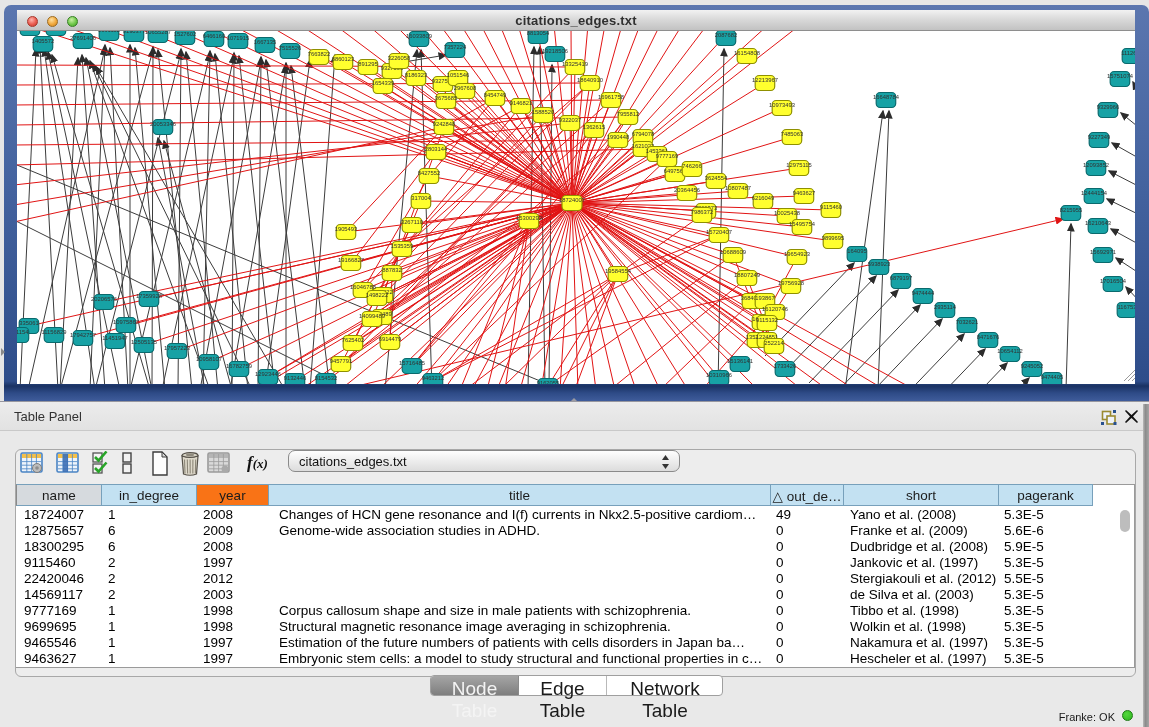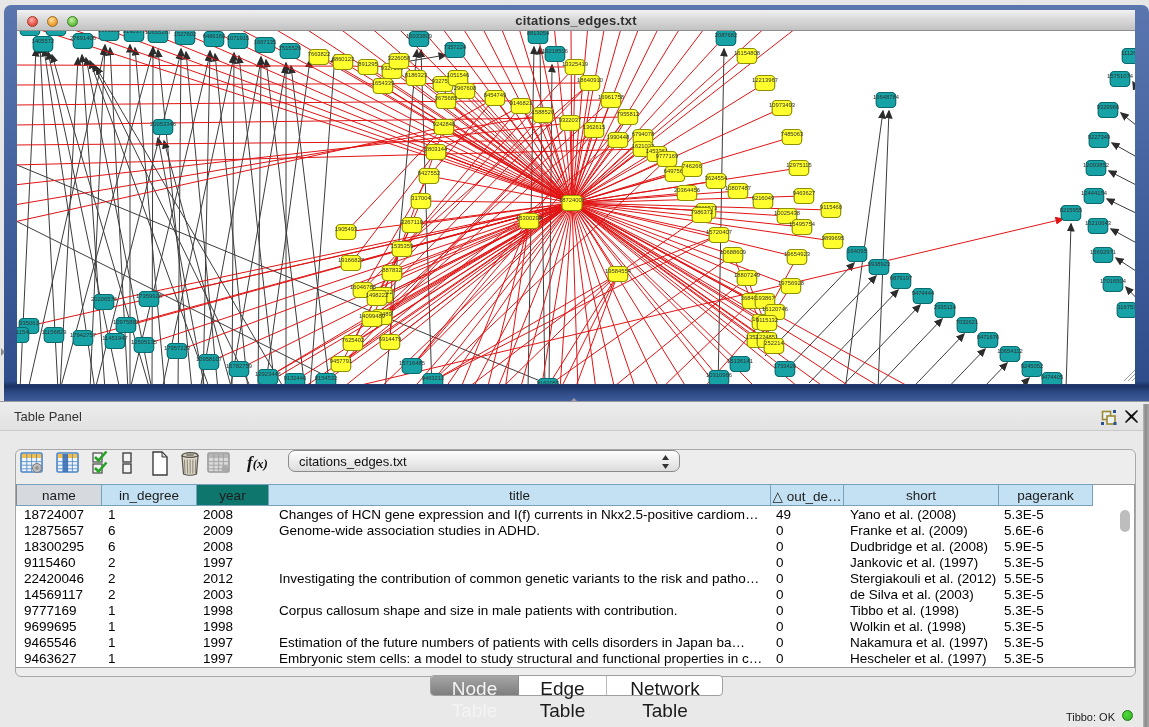--- a/index.html
+++ b/index.html
@@ -696,30 +696,30 @@
 <div style="position:absolute;left:247px;top:453px;font-family:'Liberation Serif',serif;font-style:italic;font-weight:bold;font-size:17px;color:#111">f<span style="font-size:13px">(x)</span></div>
 <div id="dd">citations_edges.txt
   <svg width="11" height="16" viewBox="0 0 11 16">
       <path d="M5.5 1 L9 6 H2 z" fill="#333"></path>
       <path d="M5.5 15 L9 10 H2 z" fill="#333"></path>
     </svg>
 </div>
 <div id="tbl"></div>
 <div class="hc" style="left:16px;width:86px;background:#d6dade;border-left:1px solid #8a8a8a;">name</div>
 <div class="hc" style="left:102px;width:95px;background:#c3e1f2;">in_degree</div>
-<div class="hc" style="left:197px;width:72px;background:#0f766e;">year</div>
+<div class="hc" style="left:197px;width:72px;background:#f97316;">year</div>
 <div class="hc" style="left:269px;width:502px;background:#c3e1f2;">title</div>
 <div class="hc" style="left:771px;width:73px;background:#c3e1f2;">△ out_de…</div>
 <div class="hc" style="left:844px;width:155px;background:#c3e1f2;">short</div>
 <div class="hc" style="left:999px;width:94px;background:#c3e1f2;">pagerank</div>
 <div class="trow" style="top:507px">
     <span style="left:8px">18724007</span>
     <span style="left:92px">1</span>
     <span style="left:187px">2008</span>
-    <span style="left:263px;width:492px;overflow:hidden">Changes of HCN gene expression and I(f) currents in Nkx2.5-positive cardiom…</span>
+    <span style="left:263px;width:492px;overflow:hidden">Changes of HCN gene resonance and I(f) currents in Nkx2.5-positive cardiom…</span>
     <span style="left:760px">49</span>
     <span style="left:834px;width:150px;overflow:hidden">Yano et al. (2008)</span>
     <span style="left:988px">5.3E-5</span>
   </div>
 <div class="trow" style="top:523px">
     <span style="left:8px">12875657</span>
     <span style="left:92px">6</span>
     <span style="left:187px">2009</span>
     <span style="left:263px;width:492px;overflow:hidden">Genome-wide association studies in ADHD.</span>
     <span style="left:760px">0</span>
@@ -739,46 +739,46 @@
     <span style="left:92px">2</span>
     <span style="left:187px">1997</span>
     <span style="left:760px">0</span>
     <span style="left:834px;width:150px;overflow:hidden">Jankovic et al. (1997)</span>
     <span style="left:988px">5.3E-5</span>
   </div>
 <div class="trow" style="top:571px">
     <span style="left:8px">22420046</span>
     <span style="left:92px">2</span>
     <span style="left:187px">2012</span>
-    <span style="left:263px;width:492px;overflow:hidden">Investigating the contribution of common genetic variants to the risk and patho…</span>
     <span style="left:760px">0</span>
     <span style="left:834px;width:150px;overflow:hidden">Stergiakouli et al. (2012)</span>
     <span style="left:988px">5.5E-5</span>
   </div>
 <div class="trow" style="top:587px">
     <span style="left:8px">14569117</span>
     <span style="left:92px">2</span>
     <span style="left:187px">2003</span>
     <span style="left:760px">0</span>
     <span style="left:834px;width:150px;overflow:hidden">de Silva et al. (2003)</span>
     <span style="left:988px">5.3E-5</span>
   </div>
 <div class="trow" style="top:603px">
     <span style="left:8px">9777169</span>
     <span style="left:92px">1</span>
     <span style="left:187px">1998</span>
-    <span style="left:263px;width:492px;overflow:hidden">Corpus callosum shape and size in male patients with contribution.</span>
+    <span style="left:263px;width:492px;overflow:hidden">Corpus callosum shape and size in male patients with schizophrenia.</span>
     <span style="left:760px">0</span>
     <span style="left:834px;width:150px;overflow:hidden">Tibbo et al. (1998)</span>
     <span style="left:988px">5.3E-5</span>
   </div>
 <div class="trow" style="top:619px">
     <span style="left:8px">9699695</span>
     <span style="left:92px">1</span>
     <span style="left:187px">1998</span>
+    <span style="left:263px;width:492px;overflow:hidden">Structural magnetic resonance image averaging in schizophrenia.</span>
     <span style="left:760px">0</span>
     <span style="left:834px;width:150px;overflow:hidden">Wolkin et al. (1998)</span>
     <span style="left:988px">5.3E-5</span>
   </div>
 <div class="trow" style="top:635px">
     <span style="left:8px">9465546</span>
     <span style="left:92px">1</span>
     <span style="left:187px">1997</span>
     <span style="left:263px;width:492px;overflow:hidden">Estimation of the future numbers of patients with cells disorders in Japan ba…</span>
     <span style="left:760px">0</span>
@@ -793,21 +793,21 @@
     <span style="left:760px">0</span>
     <span style="left:834px;width:150px;overflow:hidden">Hescheler et al. (1997)</span>
     <span style="left:988px">5.3E-5</span>
   </div>
 <div id="thumb"></div>
 <div id="tabs">
   <div id="seg1">Node Table</div>
   <div id="seg2">Edge Table</div>
   <div id="seg3">Network Table</div>
 </div>
-<span id="mem">Tibbo: OK</span>
+<span id="mem">Franke: OK</span>
 <span id="dot"></span>
 <div id="rstrip"></div>
 <svg style="position:absolute;left:0px;top:347px" width="6" height="10" viewBox="0 0 6 10">
     <path d="M1 1 L5 5 L1 9 z" fill="#8a8a8a"></path>
   </svg>
 <svg style="position:absolute;left:569px;top:398px" width="10" height="5" viewBox="0 0 10 5">
     <path d="M5 0 L9 4 L1 4 z" fill="#9a9aa2"></path>
   </svg>
 
 </body></html>

